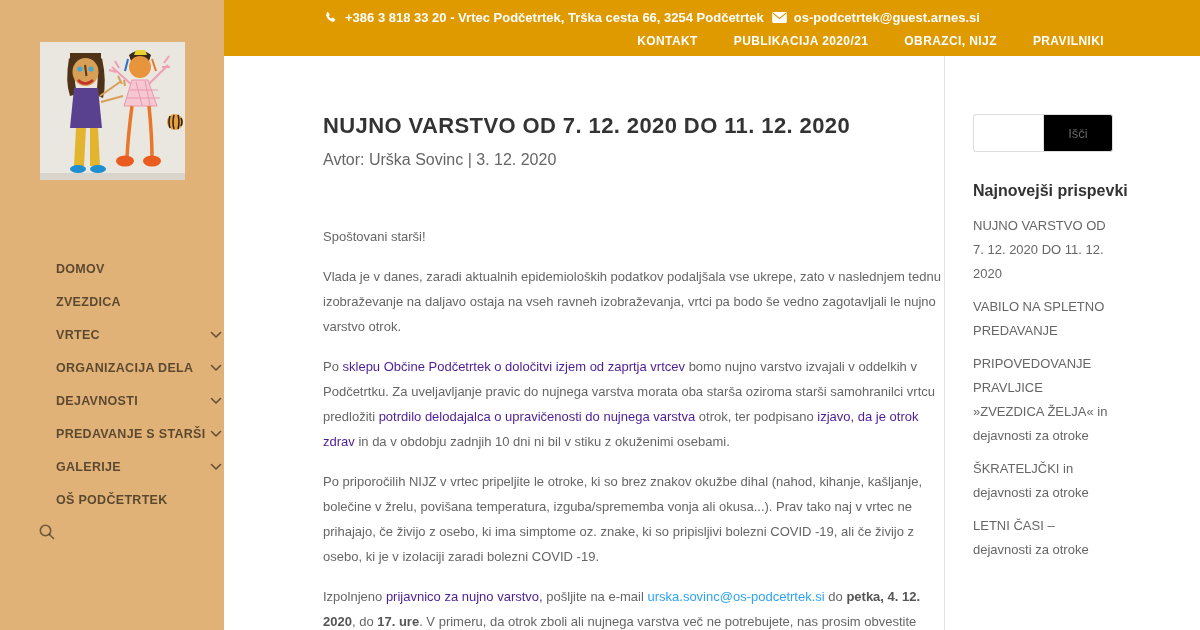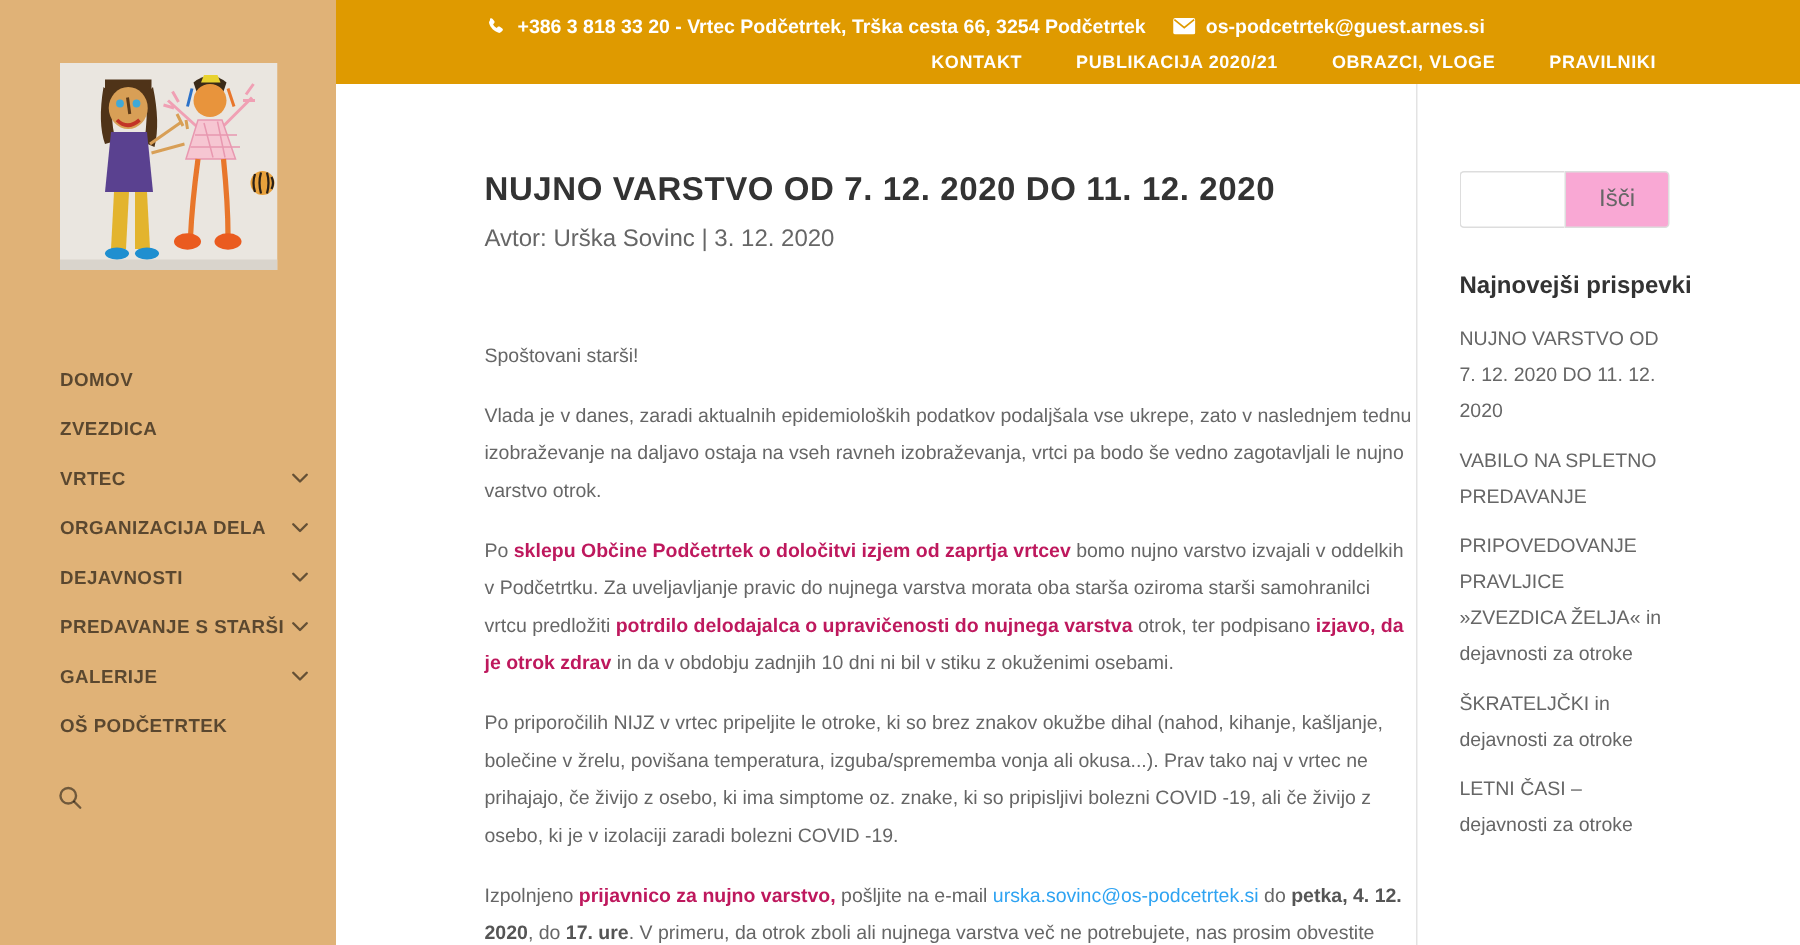--- a/index.html
+++ b/index.html
@@ -3,54 +3,54 @@
 <meta charset="utf-8">
 <style>
   html,body{margin:0;padding:0;}
   body{
     width:1200px;height:630px;position:relative;overflow:hidden;
     background:#ffffff;font-family:"Liberation Sans",sans-serif;
   }
   
   .sidebar{position:absolute;left:0;top:0;width:224px;height:630px;background:#E0B277;z-index:3;}
   .logo{position:absolute;left:40px;top:42px;display:block;line-height:0;cursor:pointer;}
-  .sidebar-menu{position:absolute;left:40px;top:246px;list-style:none;margin:0;padding:0;}
+  .sidebar-menu{position:absolute;left:40px;top:246px;list-style:none;margin:16px;padding:0;}
   .menu-item{
     display:flex;justify-content:space-between;align-items:center;
     width:166px;height:14px;margin-bottom:19px;
     font-size:12.5px;font-weight:bold;letter-spacing:0.3px;
     color:rgba(0,0,0,0.6);cursor:pointer;white-space:nowrap;
   }
   .menu-item .chevron{display:flex;color:rgba(0,0,0,0.55);}
   .sidebar-search-btn{position:absolute;left:38px;top:523px;background:none;border:none;padding:0;cursor:pointer;line-height:0;}
   
   .topbar{position:absolute;left:224px;top:0;width:976px;height:56px;background:#DF9A00;z-index:2;}
-  .topbar-info{position:absolute;left:100px;top:10px;display:flex;gap:18px;align-items:center;
+  .topbar-info{position:absolute;left:100px;top:10px;display:flex;gap:8px;align-items:center;
     color:#fff;font-size:13px;font-weight:bold;white-space:nowrap;}
   .info-item{display:flex;align-items:center;gap:7px;color:#fff;text-decoration:none;}
   .topbar-nav{position:absolute;right:96px;top:34px;display:flex;gap:36px;}
   .topnav-link{color:#fff;font-size:12px;font-weight:bold;letter-spacing:0.4px;text-decoration:none;white-space:nowrap;cursor:pointer;}
   
   .divider{position:absolute;left:944px;top:56px;width:1px;height:574px;background:#E3E3E3;}
   
   .article{position:absolute;left:323px;top:110px;width:620px;}
   .article h1{margin:0;font-size:22px;line-height:32px;font-weight:600;color:#333;letter-spacing:0.4px;}
   .meta{margin-top:9px;font-size:16px;color:#666;}
   .article-body{margin-top:55px;font-size:13px;line-height:25px;color:#666;}
   .article-body p{margin:0 0 15px 0;}
-  .link-bold{color:#be185d;font-weight:bold;text-decoration:none;cursor:pointer;}
+  .link-bold{color:#4c1d95;font-weight:normal;text-decoration:none;cursor:pointer;}
   .link-plain{color:#2EA3F2;text-decoration:none;cursor:pointer;}
   .bold-dark{color:#555;font-weight:bold;}
   
   .rightbar{position:absolute;left:973px;top:114px;width:140px;}
   .searchbox{display:flex;height:38px;}
   .searchbox input{flex:1;min-width:0;border:1px solid #ddd;border-right:none;border-radius:3px 0 0 3px;
     outline:none;padding:0 8px;font-size:13px;color:#666;background:#fff;}
-  .searchbox button{width:70px;background:#f9a8d4;border:1px solid #ddd;border-radius:0 3px 3px 0;
-    color:#666;font-size:16px;cursor:pointer;}
+  .searchbox button{width:70px;background:#000000;border:1px solid #ddd;border-radius:0 3px 3px 0;
+    color:#666;font-size:13px;cursor:pointer;}
   .recent-heading{margin:30px 0 0 0;font-size:16px;font-weight:bold;color:#333;white-space:nowrap;}
   .recent-posts{margin-top:14px;}
   .recent-post{display:block;font-size:13px;line-height:24px;color:#666;text-decoration:none;margin-bottom:9px;cursor:pointer;}
 </style>
 </head>
 <body>
 
 <aside class="sidebar">
   <a class="logo">
     <svg width="145" height="138" viewBox="0 0 145 138">
@@ -165,21 +165,21 @@
           <rect width="16" height="12" rx="1.5" fill="#fff"></rect>
           <path d="M0.8 1.2 L8 7 L15.2 1.2" stroke="#DF9A00" stroke-width="1.3" fill="none"></path>
         </svg>
       </span>
       <span>os-podcetrtek@guest.arnes.si</span>
     </a>
   </div>
   <nav class="topbar-nav" id="topbar-nav">
       <a class="topnav-link">KONTAKT</a>
       <a class="topnav-link">PUBLIKACIJA 2020/21</a>
-      <a class="topnav-link">OBRAZCI, VLOGE</a>
+      <a class="topnav-link">OBRAZCI, NIJZ</a>
       <a class="topnav-link">PRAVILNIKI</a>
     </nav>
 </header>
 
 <div class="divider"></div>
 
 <main class="article">
   <h1>NUJNO VARSTVO OD 7. 12. 2020 DO 11. 12. 2020</h1>
   <div class="meta">Avtor: Urška Sovinc | 3. 12. 2020</div>
   <div class="article-body" id="article-body">

